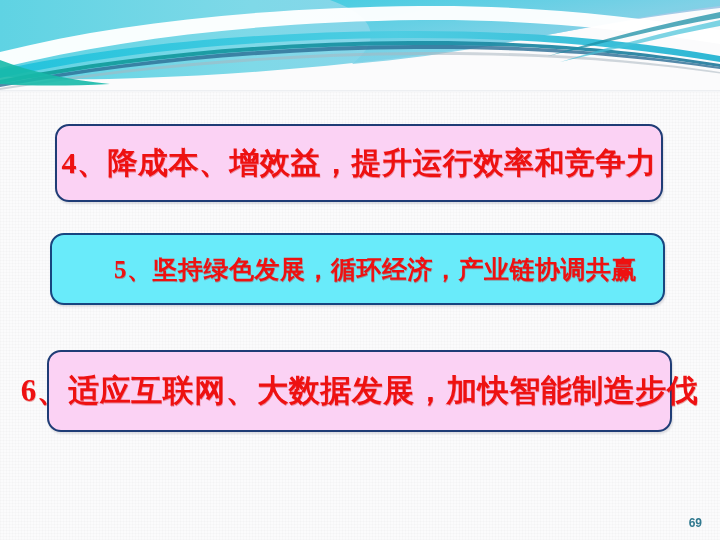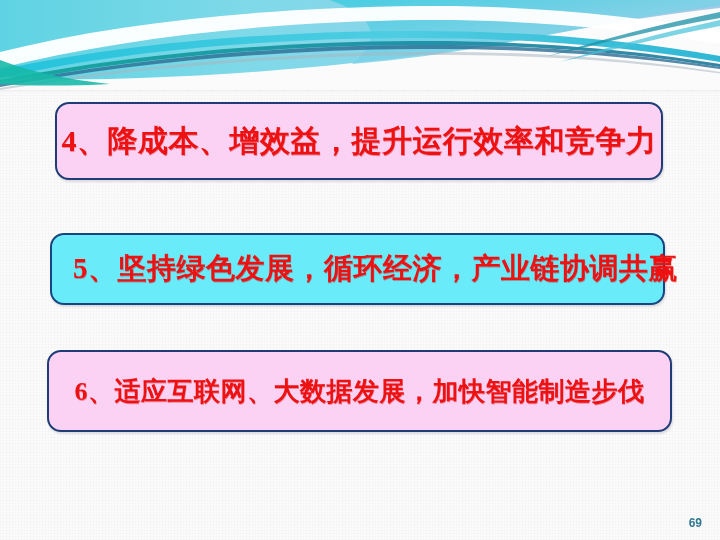--- a/index.html
+++ b/index.html
@@ -53,45 +53,45 @@
   .shape-text {
     color: #EE1111;
     font-weight: bold;
     font-family: "Liberation Serif", "DejaVu Serif", serif;
     letter-spacing: 0.5px;
     white-space: nowrap;
     text-shadow: 0.5px 0.5px 0 rgba(200,0,0,0.35);
   }
 
   #box-1 {
-    left: 55px; top: 102px;
+    left: 55px; top: 124px;
     width: 608px; height: 78px;
     background: #FBD2F4;
     border: 2.5px solid #1F3C76;
     box-shadow: 1px 2px 2px rgba(90,90,110,0.18);
   }
   #box-1 .shape-text { font-size: 30px; }
 
   #box-2 {
     left: 50px; top: 233px;
     width: 615px; height: 72px;
     background: #69EBFA;
     border: 2.5px solid #17457F;
     box-shadow: 1px 2px 2px rgba(90,90,110,0.18);
   }
-  #box-2 .shape-text { font-size: 29px; margin-left: 36px; }
+  #box-2 .shape-text { font-size: 25px; margin-left: 36px; }
 
   #box-3 {
     left: 47px; top: 350px;
     width: 625px; height: 82px;
     background: #FBD2F4;
     border: 2.5px solid #1F3C76;
     box-shadow: 1px 2px 2px rgba(90,90,110,0.18);
   }
-  #box-3 .shape-text { font-size: 26px; }
+  #box-3 .shape-text { font-size: 31px; }
 
   
   #page-number {
     position: absolute;
     right: 18px;
     bottom: 10px;
     font-family: "Liberation Sans", sans-serif;
     font-size: 12px;
     font-weight: bold;
     color: #31798F;

